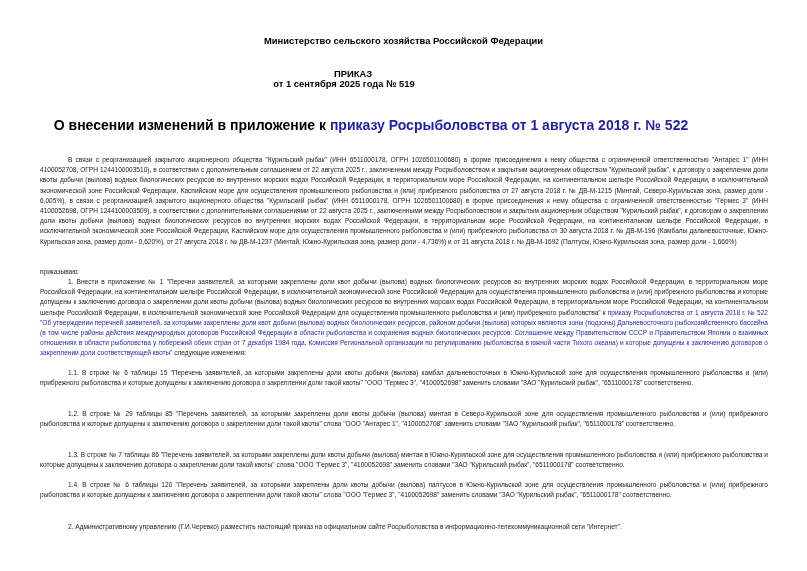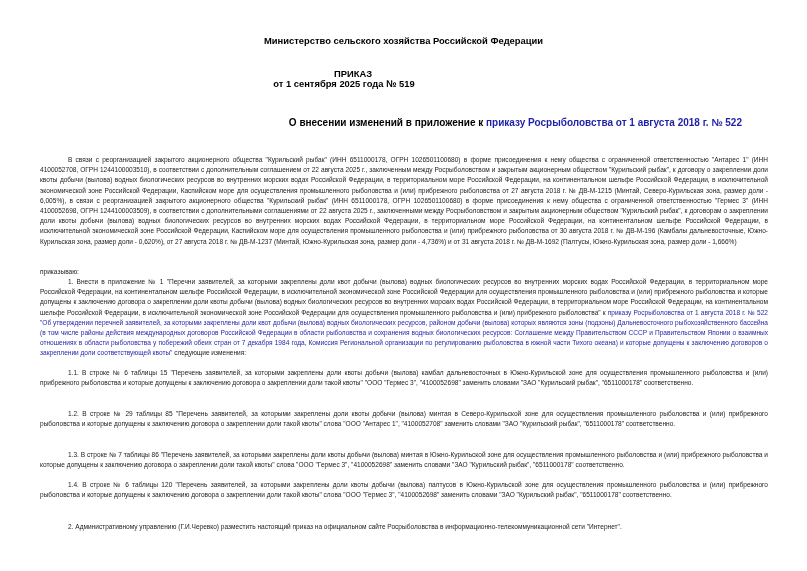--- a/index.html
+++ b/index.html
@@ -7,21 +7,21 @@
       width: 807px; height: 571px; overflow: hidden;
       font-family: "Liberation Sans", "DejaVu Sans", sans-serif;
       color: #000;
     }
     .page { position: relative; width: 807px; height: 571px; }
     .header { text-align: center; font-weight: bold; font-size: 9.4px; }
     .h-ministry { position: absolute; top: 35px; left: 0; width: 807px; line-height: 11px; }
     .h-agency { position: absolute; top: 46px; left: 0; width: 807px; line-height: 11px; }
     .h-order { position: absolute; top: 68px; left: 0; width: 706px; }
     .h-date { position: absolute; top: 78px; left: 0; width: 688px; }
-    .h-title { position: absolute; top: 117px; left: 0; width: 742px; font-size: 10px; text-align: right; }
+    .h-title { position: absolute; top: 117px; left: 0; width: 742px; font-size: 14px; }
     a.link, .link { color: #1f1fa8; text-decoration: none; }
     .body-text {
       position: absolute; left: 40px; width: 728px;
       font-size: 6.55px; line-height: 10.2px; text-align: justify;
       color: #222;
     }
     .body-text p { margin: 0; text-indent: 28px; }
     .p-intro { top: 155px; }
     .p-order { top: 267px; }
     .p-order p { text-indent: 0; }

